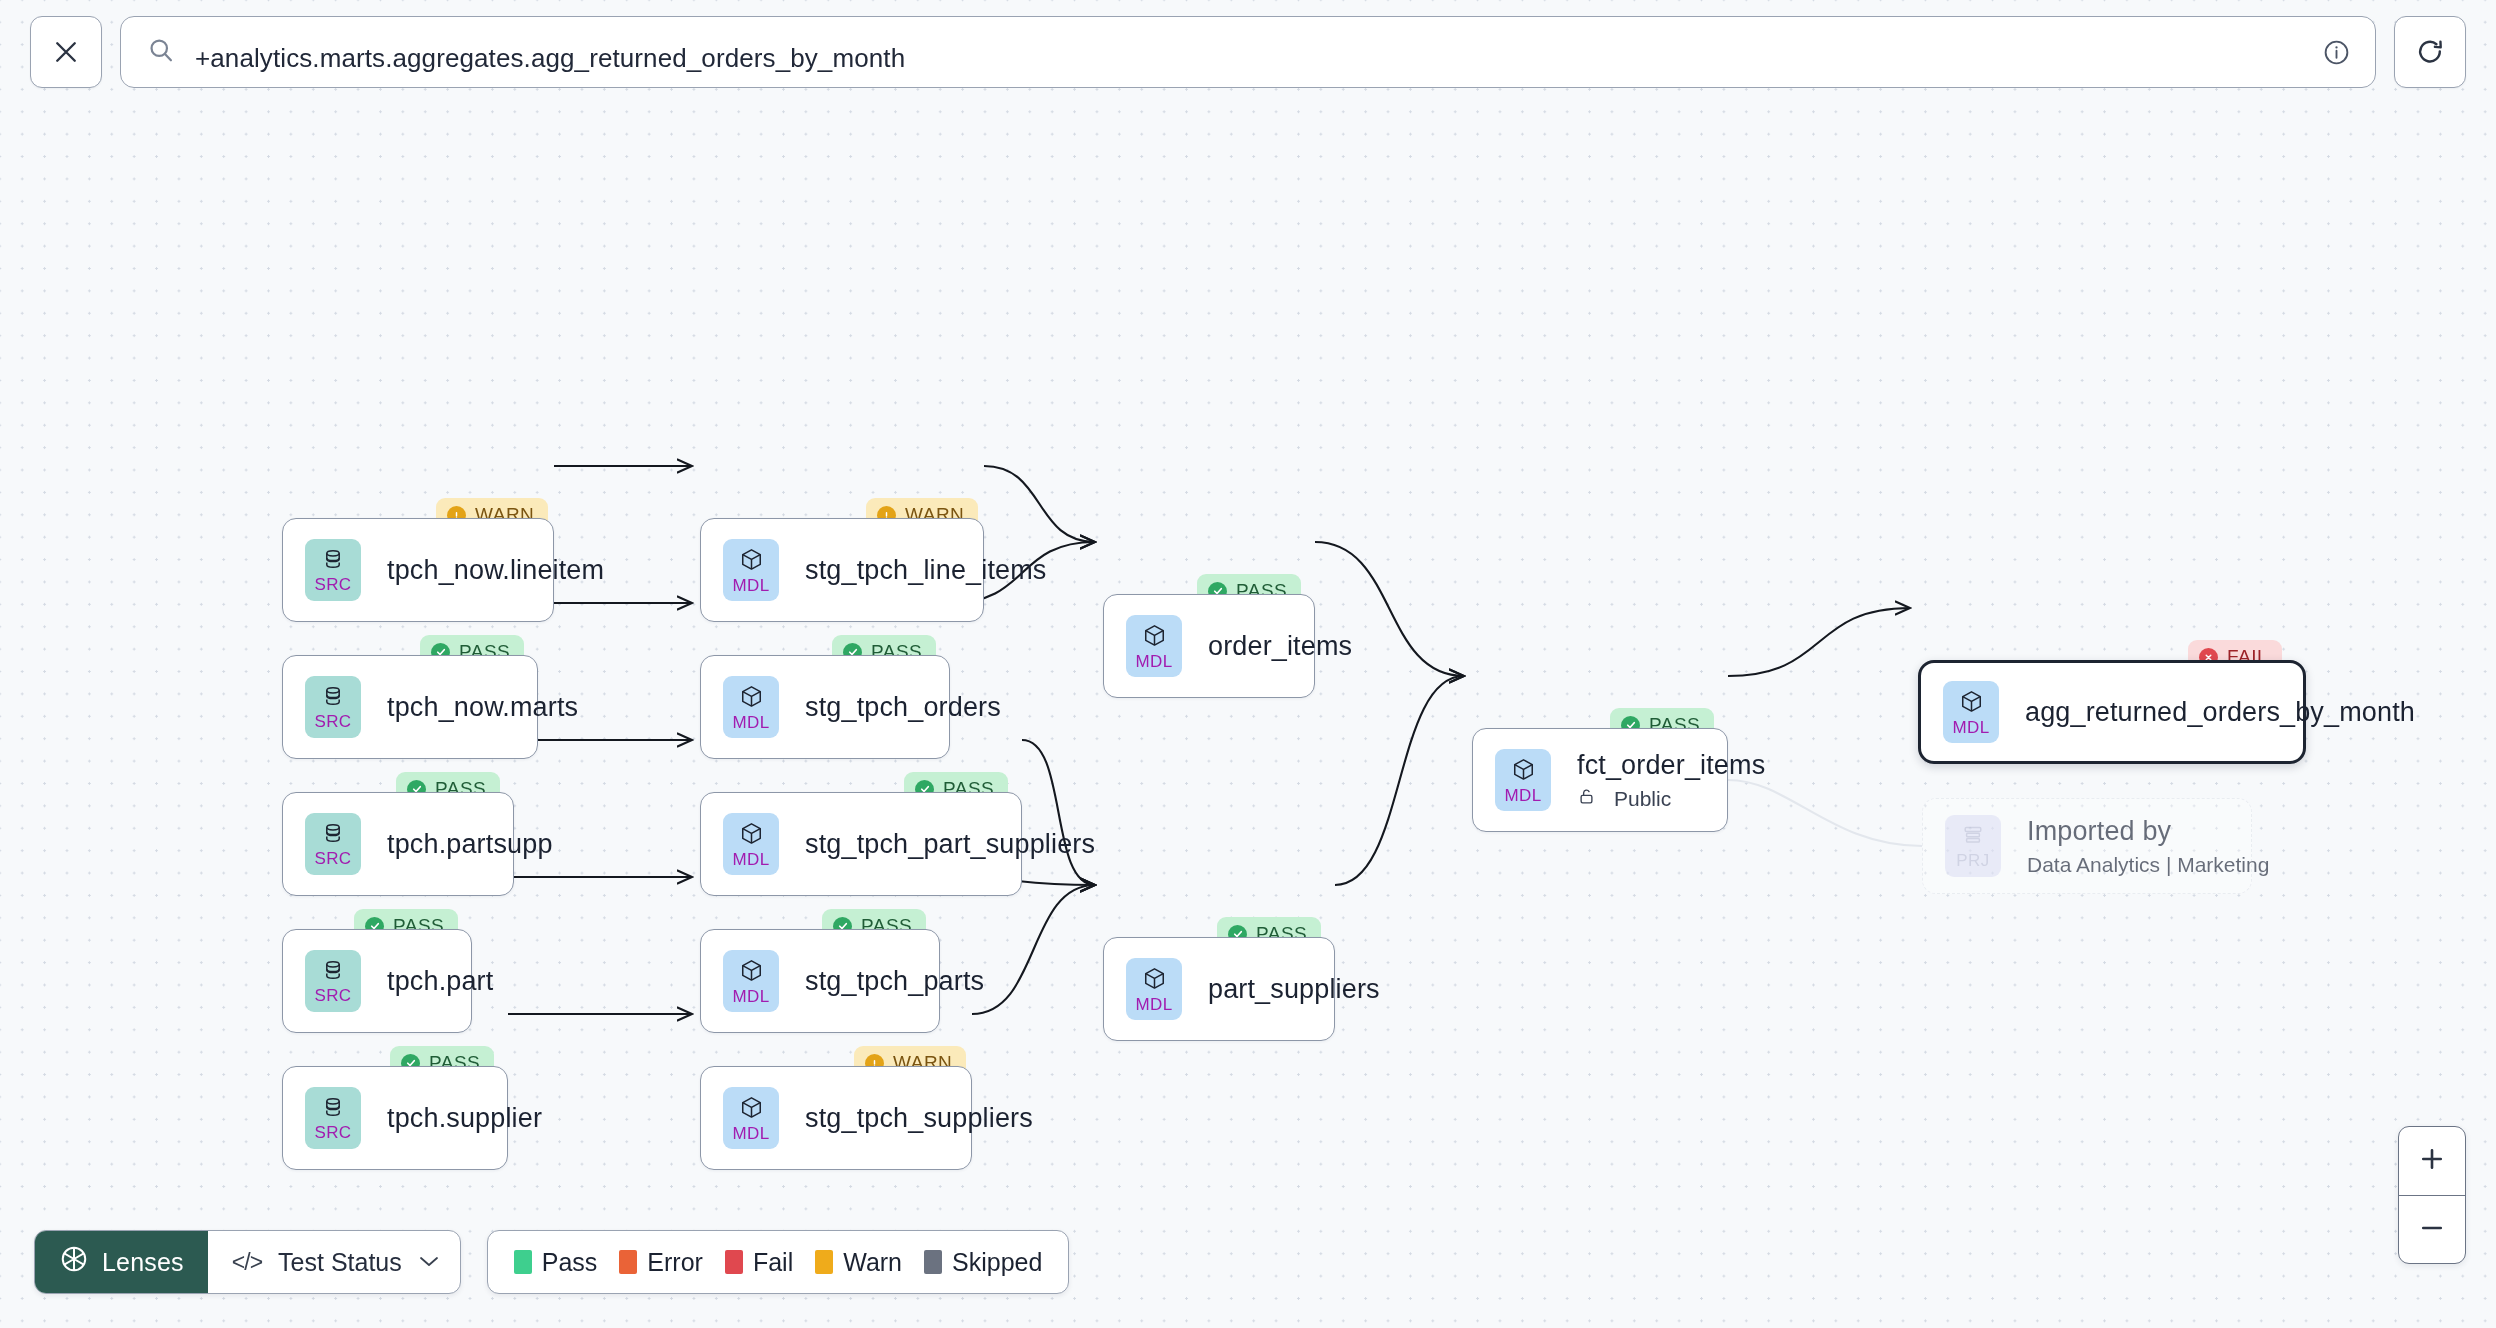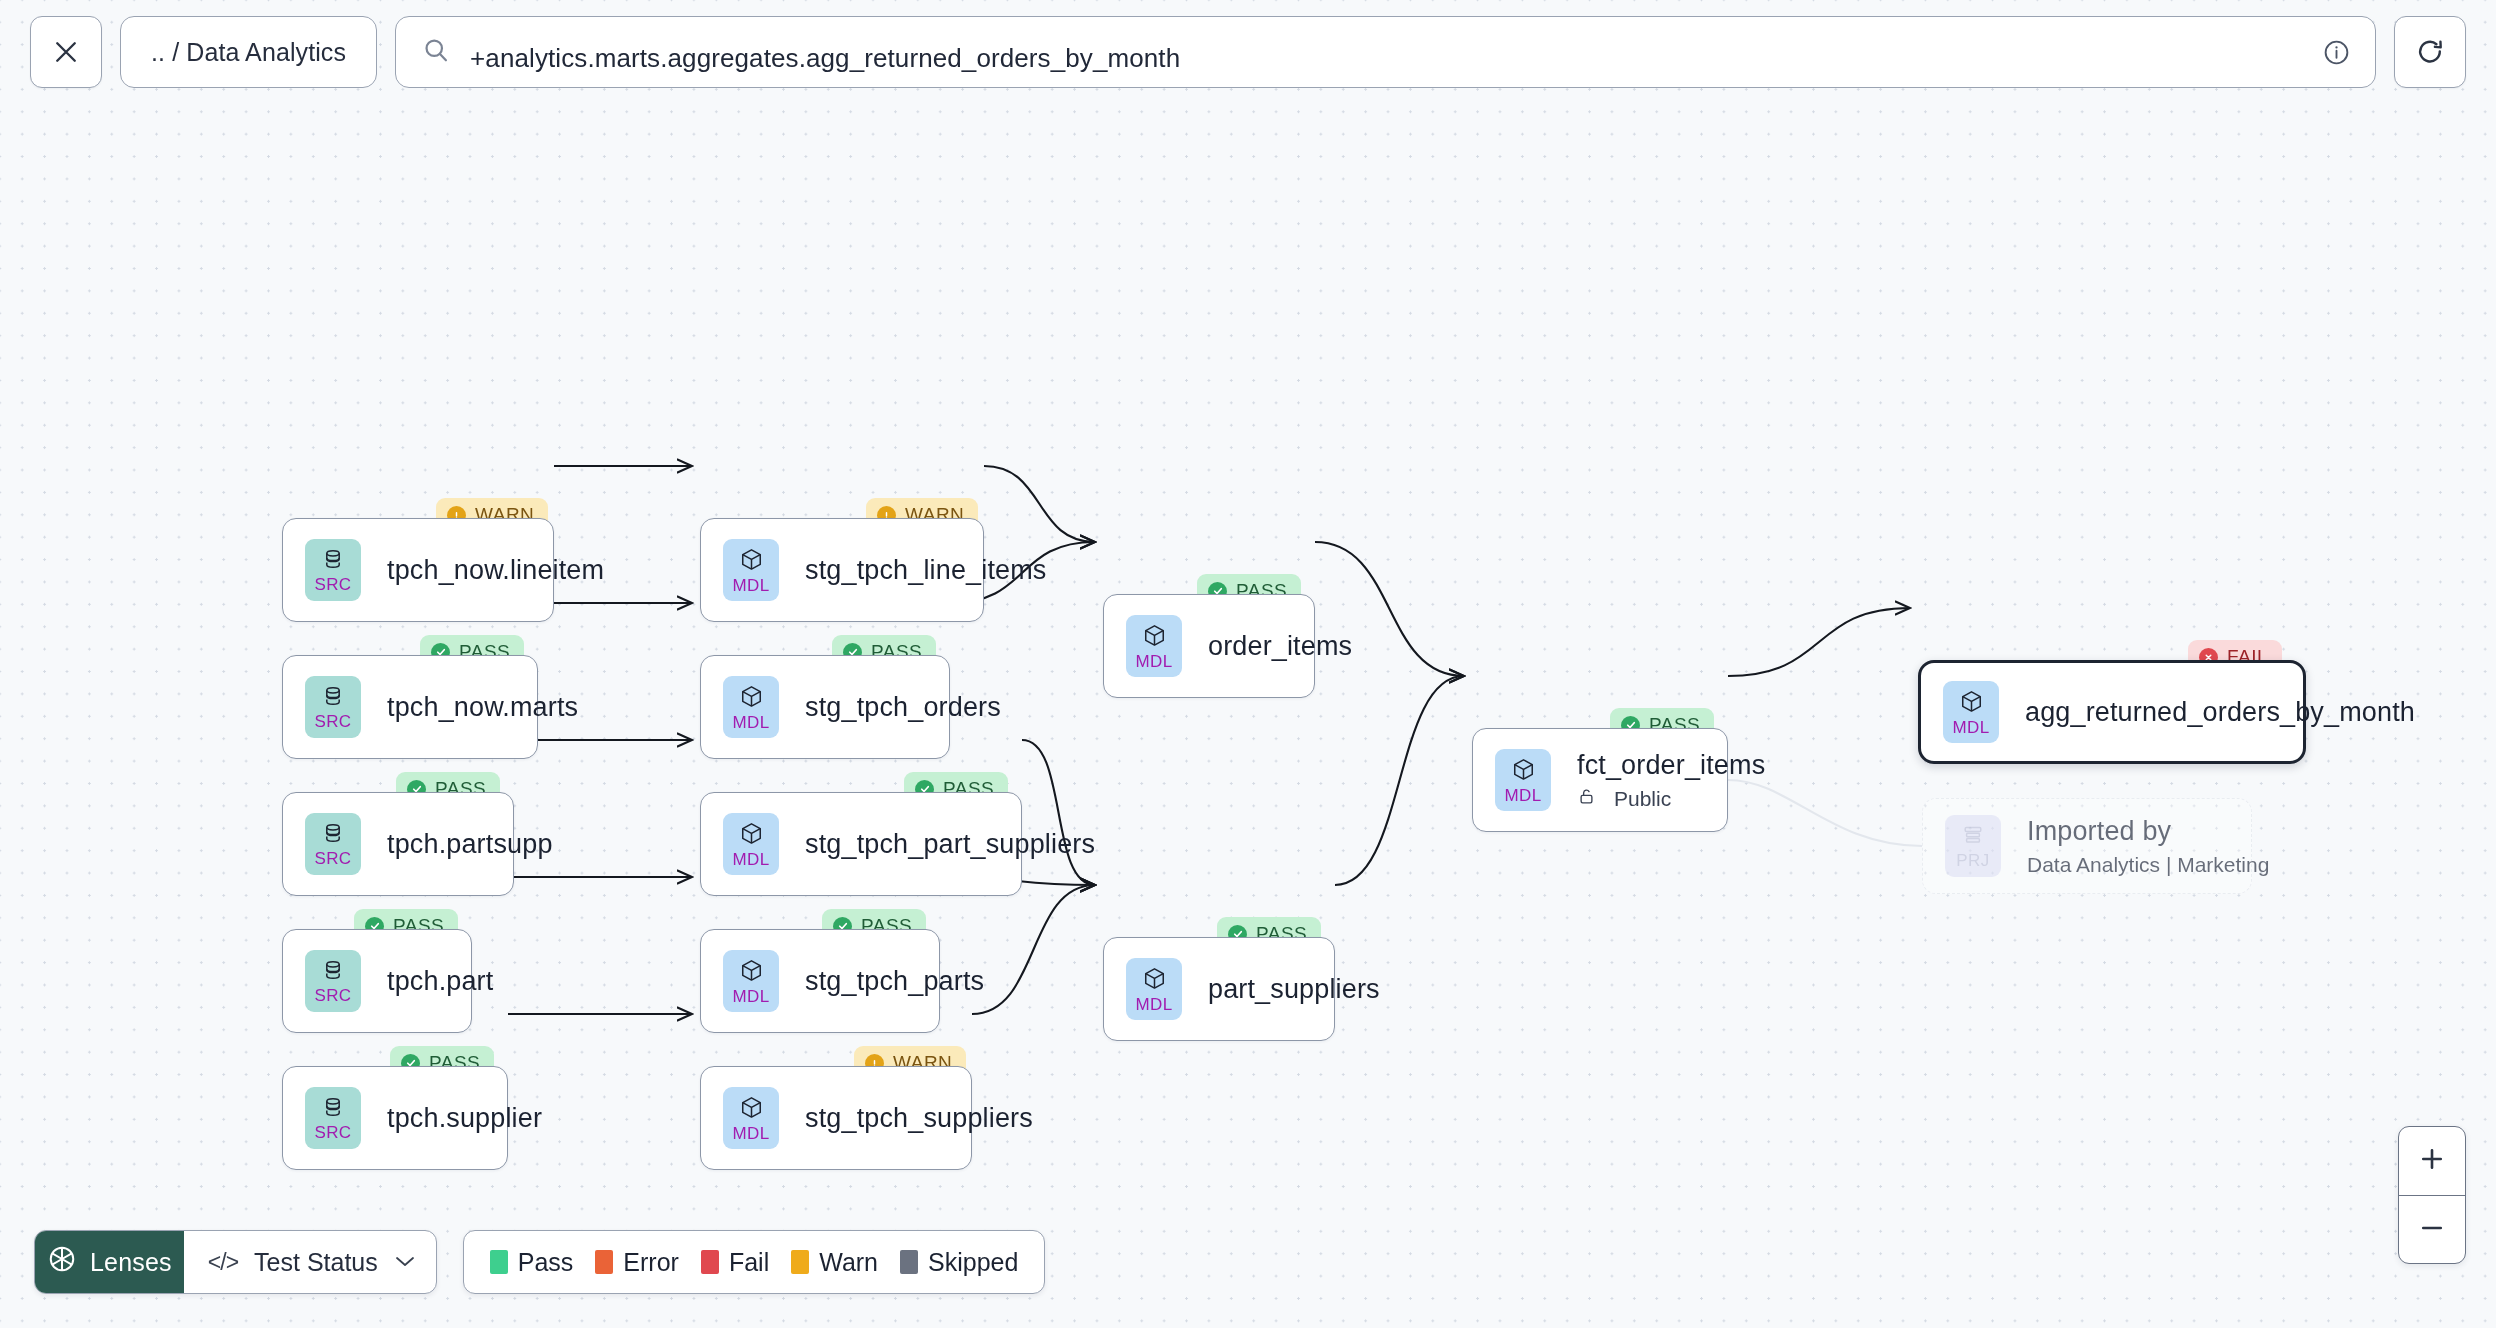--- a/index.html
+++ b/index.html
@@ -145,21 +145,21 @@
   .lensgroup {
     display: flex; height: 64px;
     border-radius: 12px; overflow: hidden;
     border: 1.5px solid #9aa3b2;
     background: #fff;
     box-shadow: 0 2px 5px rgba(20,30,50,.08);
   }
   .lensbtn {
     background: #2c5a51; color: #fff;
     display: flex; align-items: center; gap: 13px;
-    padding: 0 12px;
+    padding: 0 24px;
     font-size: 25px; letter-spacing: .2px;
     cursor: pointer;
   }
   .teststatus {
     display: flex; align-items: center; gap: 16px;
     padding: 0 20px 0 24px;
     font-size: 25px; color: #262d3d;
     cursor: pointer;
   }
   .codeicon { font-size: 23px; color: #39414f; letter-spacing: -1px; }
@@ -197,21 +197,20 @@
 
 <div class="topbar">
   <div class="tb-btn">
     <span>
       <svg width="30" height="30" viewBox="0 0 24 24" fill="none" stroke="#2b3342" stroke-width="1.9" stroke-linecap="round">
         <path d="M5 5 L19 19 M19 5 L5 19"></path>
       </svg>
     </span>
   </div>
 
-  <div class="crumb">.. / Data Analytics</div>
 
   <div class="searchwrap">
     <span>
       <svg width="28" height="28" viewBox="0 0 24 24" fill="none" stroke="#7b8494" stroke-width="1.9" stroke-linecap="round">
         <circle cx="10.5" cy="10.5" r="6.6"></circle>
           <path d="M15.4 15.4 L20.5 20.8"></path>
       </svg>
     </span>
     <input class="search-input" type="text" value="+analytics.marts.aggregates.agg_returned_orders_by_month" style="">
     <span class="icon-btn-inline">

